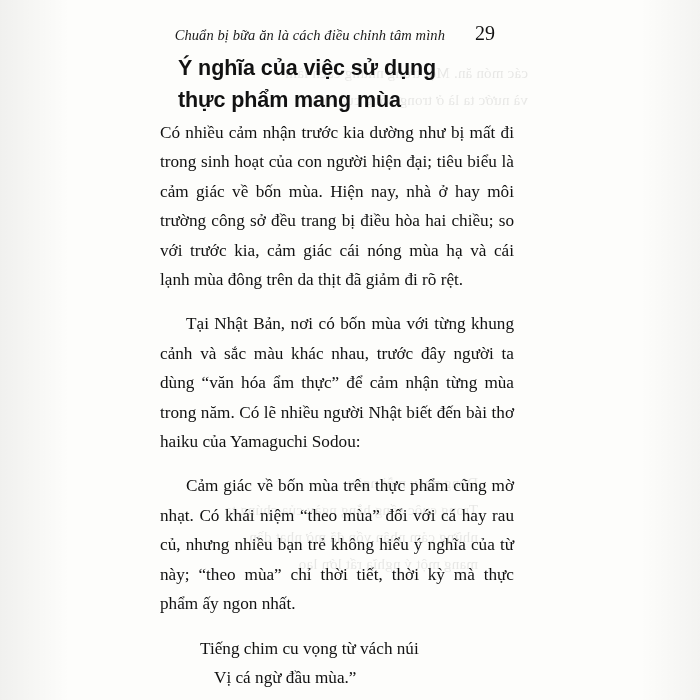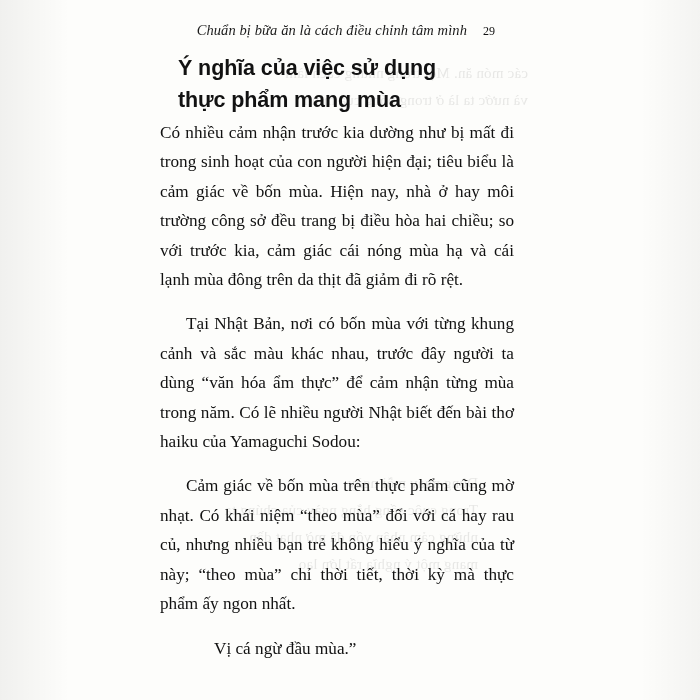--- a/index.html
+++ b/index.html
@@ -62,30 +62,30 @@
     height: 700px;
   }
   .running-head {
     position: absolute;
     left: 95px;
     top: 22px;
     width: 400px;
     display: flex;
     align-items: baseline;
     justify-content: flex-end;
-    gap: 16px;
+    gap: 30px;
   }
   .running-head .rh-title {
     font-style: italic;
     font-size: 14.5px;
     color: #1a1a1a;
     letter-spacing: 0.1px;
   }
   .running-head .rh-page {
-    font-size: 12px;
+    font-size: 20px;
     color: #111;
   }
   h1.heading {
     margin: 18px;
     position: absolute;
     left: 0;
     top: 34px;
     width: 400px;
     font-family: "Liberation Sans", sans-serif;
     font-weight: bold;
@@ -152,19 +152,20 @@
       <span>Ý nghĩa của việc sử dụng</span><br>
       <span>thực phẩm mang mùa</span>
     </h1>
 
     <div class="body-text">
       <p class="para first">Có nhiều cảm nhận trước kia dường như bị mất đi trong sinh hoạt của con người hiện đại; tiêu biểu là cảm giác về bốn mùa. Hiện nay, nhà ở hay môi trường công sở đều trang bị điều hòa hai chiều; so với trước kia, cảm giác cái nóng mùa hạ và cái lạnh mùa đông trên da thịt đã giảm đi rõ rệt.</p>
       <p class="para">Tại Nhật Bản, nơi có bốn mùa với từng khung cảnh và sắc màu khác nhau, trước đây người ta dùng “văn hóa ẩm thực” để cảm nhận từng mùa trong năm. Có lẽ nhiều người Nhật biết đến bài thơ haiku của Yamaguchi Sodou:</p>
       <p class="para">Cảm giác về bốn mùa trên thực phẩm cũng mờ nhạt. Có khái niệm “theo mùa” đối với cá hay rau củ, nhưng nhiều bạn trẻ không hiểu ý nghĩa của từ này; “theo mùa” chỉ thời tiết, thời kỳ mà thực phẩm ấy ngon nhất.</p>
 
       <div class="poem">
+        <span class="line l2">Tiếng chim cu vọng từ vách núi</span>
         <span class="line l3">Vị cá ngừ đầu mùa.”</span>
       </div>
 
     </div>
 
   </div>
 </div>
 
 </body></html>

